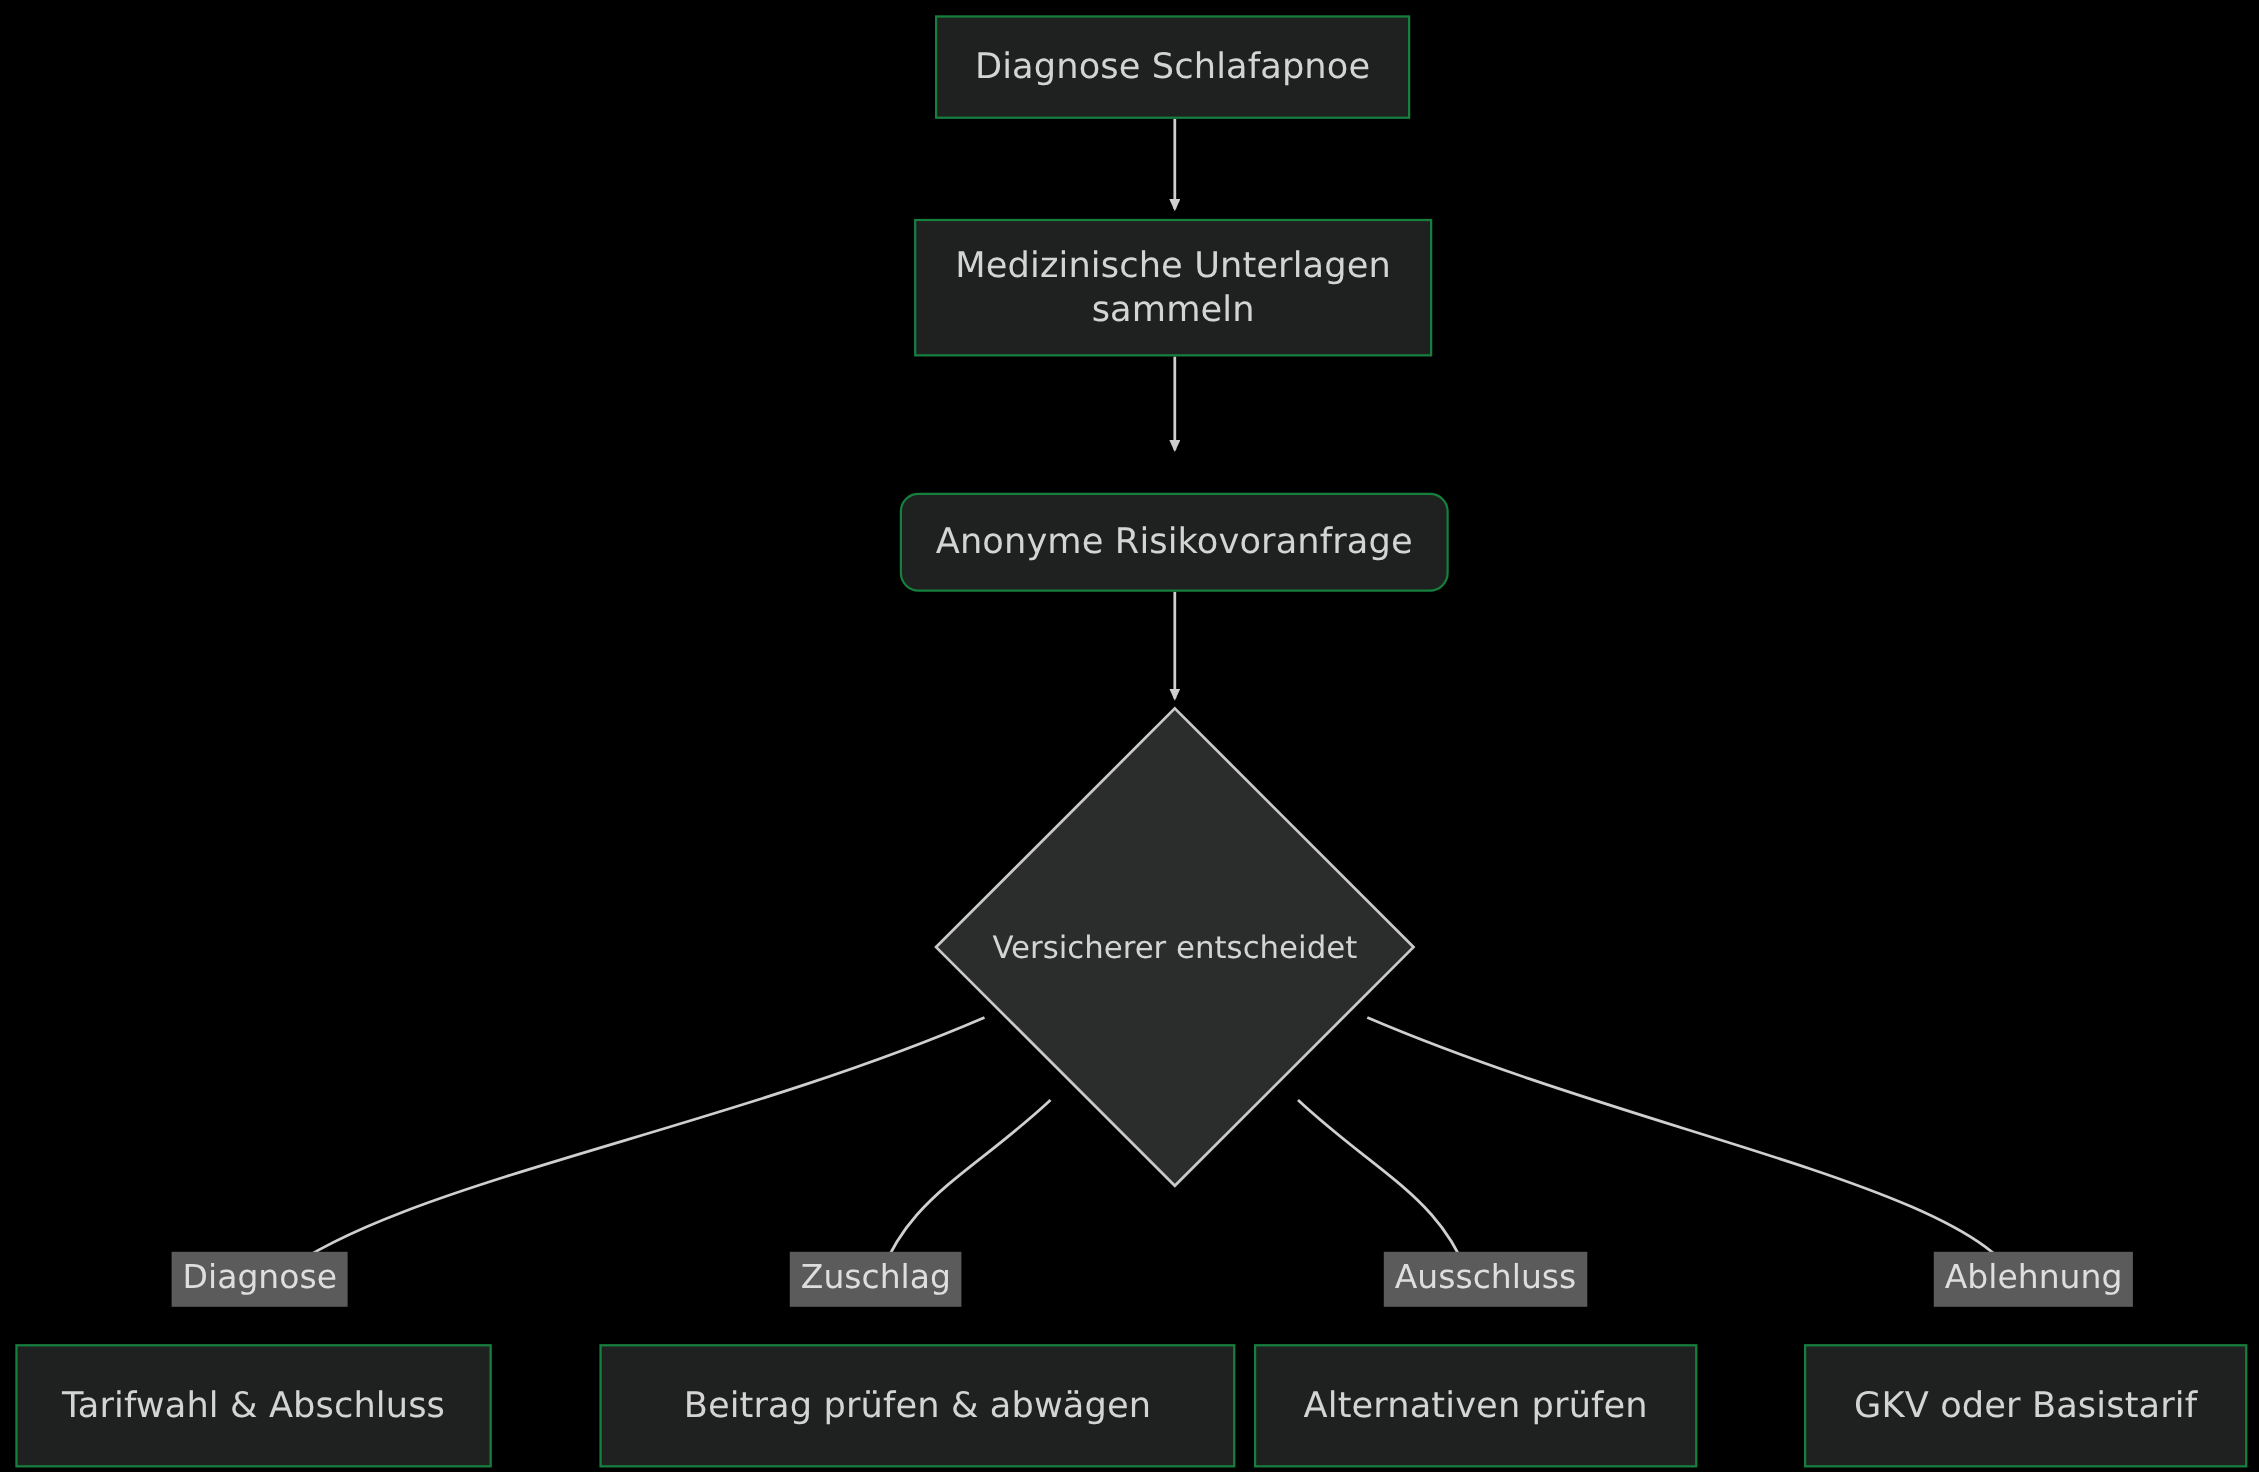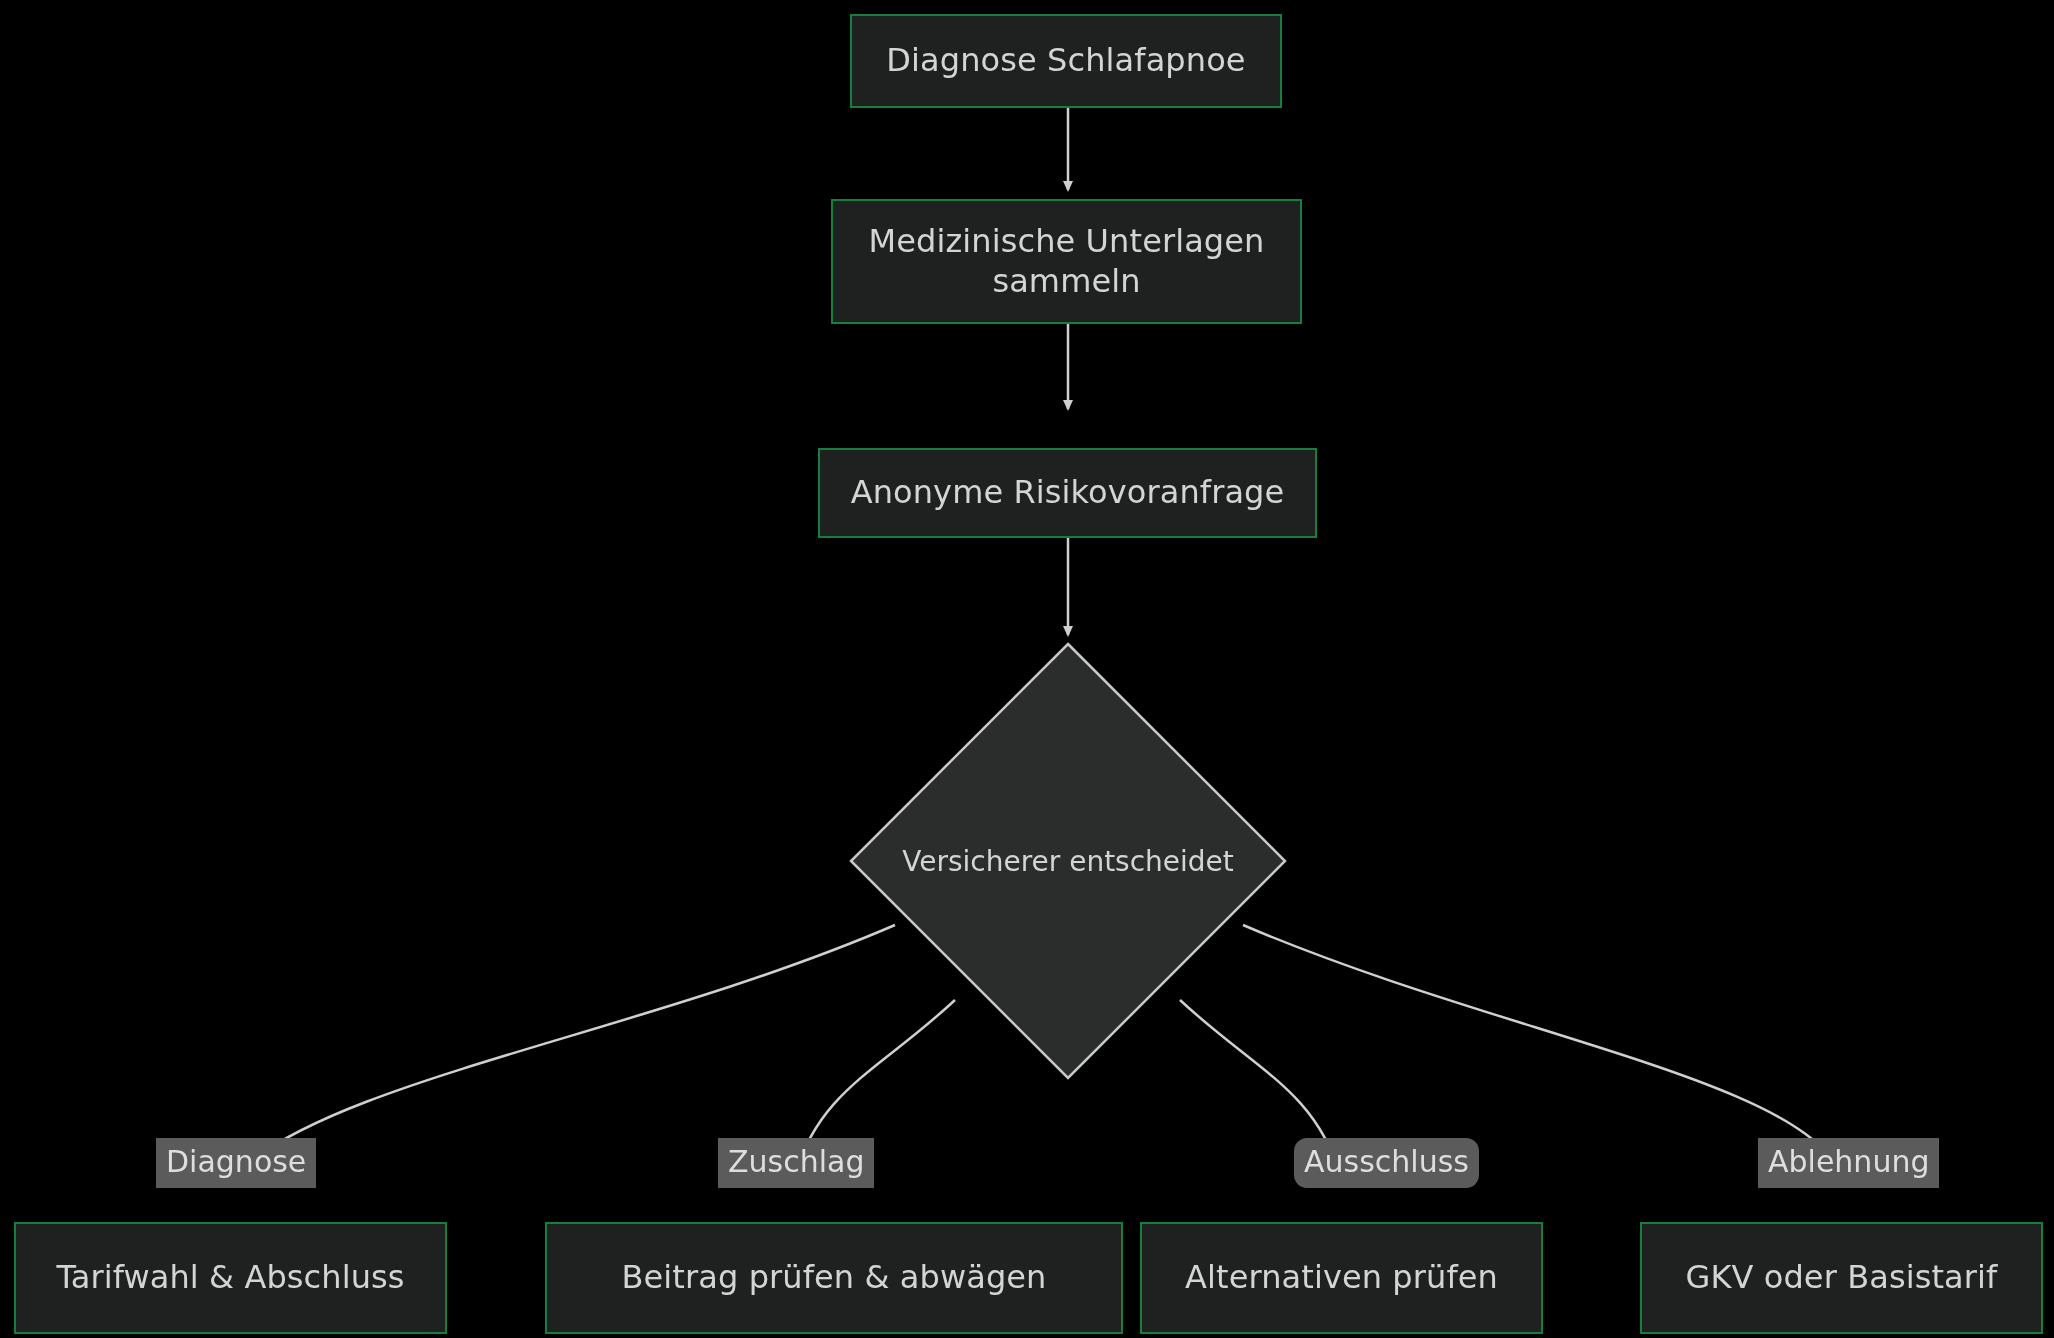--- a/index.html
+++ b/index.html
@@ -105,36 +105,36 @@
 
   <div class="node" style="left:850px; top:14px; width:432px; height:94px;">
     <span class="label">Diagnose Schlafapnoe</span>
   </div>
 
   <div class="node" style="left:831px; top:199px; width:471px; height:125px;">
     <span class="label">Medizinische Unterlagen
 sammeln</span>
   </div>
 
-  <div class="node" style="left:818px; top:448px; width:499px; height:90px;">
+  <div class="node" style="left:818px; top:448px; width:499px; height:90px;border-radius:17px;">
     <span class="label">Anonyme Risikovoranfrage</span>
   </div>
 
   <div class="diamond-wrap" style="left:848px; top:641px; width:440px; height:440px;">
     <svg class="diamond-shape" width="440" height="440" viewBox="0 0 440 440">
       <polygon points="220,3 437,220 220,437 3,220" fill="#2b2c2c" stroke="#c9c9c9" stroke-width="2.5"></polygon>
     </svg>
     <div class="diamond-label">Versicherer entscheidet</div>
   </div>
 
   <div class="edge-label" style="left:156px; top:1138px;">Diagnose</div>
 
   <div class="edge-label" style="left:718px; top:1138px;">Zuschlag</div>
 
-  <div class="edge-label" style="left:1294px; top:1138px;border-radius:13px;">Ausschluss</div>
+  <div class="edge-label" style="left:1258px; top:1138px;">Ausschluss</div>
 
   <div class="edge-label" style="left:1758px; top:1138px;">Ablehnung</div>
 
   <div class="node" style="left:14px; top:1222px; width:433px; height:112px;">
     <span class="label">Tarifwahl &amp; Abschluss</span>
   </div>
 
   <div class="node" style="left:545px; top:1222px; width:578px; height:112px;">
     <span class="label">Beitrag prüfen &amp; abwägen</span>
   </div>

